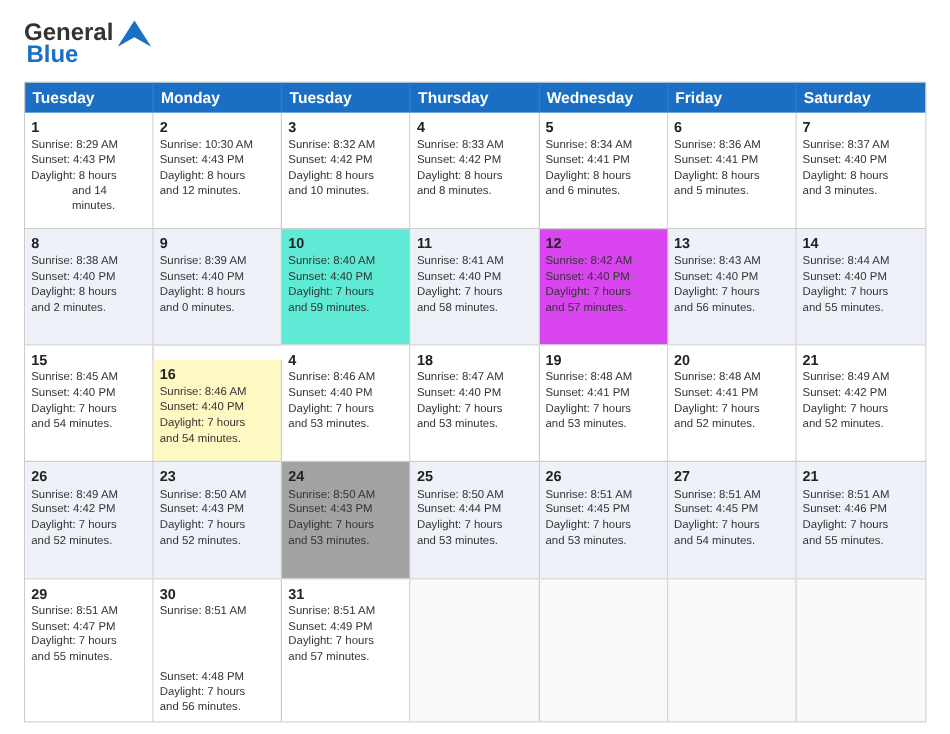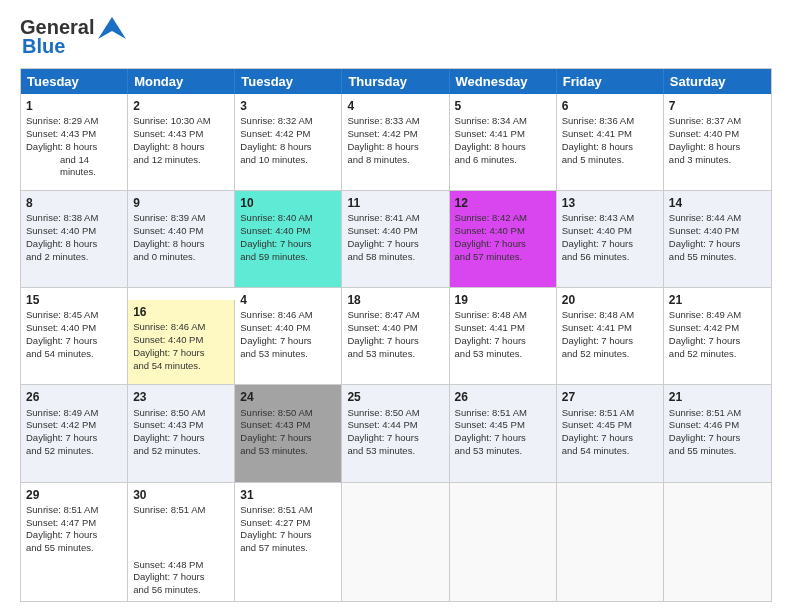--- a/index.html
+++ b/index.html
@@ -344,21 +344,21 @@
           <div class="cal-cell" style="background: rgb(255, 255, 255);">
             <span class="day-num">30</span>
             <span style="display: block;">Sunrise: 8:51 AM</span>
             <span style="display: block; margin-top: 42px;">Sunset: 4:48 PM</span>
             <span style="display: block;">Daylight: 7 hours</span>
             <span style="display: block;">and 56 minutes.</span>
           </div>
           <div class="cal-cell" style="background: rgb(255, 255, 255);">
             <span class="day-num">31</span>
             <span style="display: block;">Sunrise: 8:51 AM</span>
-            <span style="display: block;">Sunset: 4:27 PM</span>
+            <span style="display: block;">Sunset: 4:49 PM</span>
             <span style="display: block;">Daylight: 7 hours</span>
             <span style="display: block;">and 57 minutes.</span>
           </div>
           <div class="cal-cell empty"></div>
           <div class="cal-cell empty"></div>
           <div class="cal-cell empty"></div>
           <div class="cal-cell empty"></div>
         </div>
       </div>
   </div>

